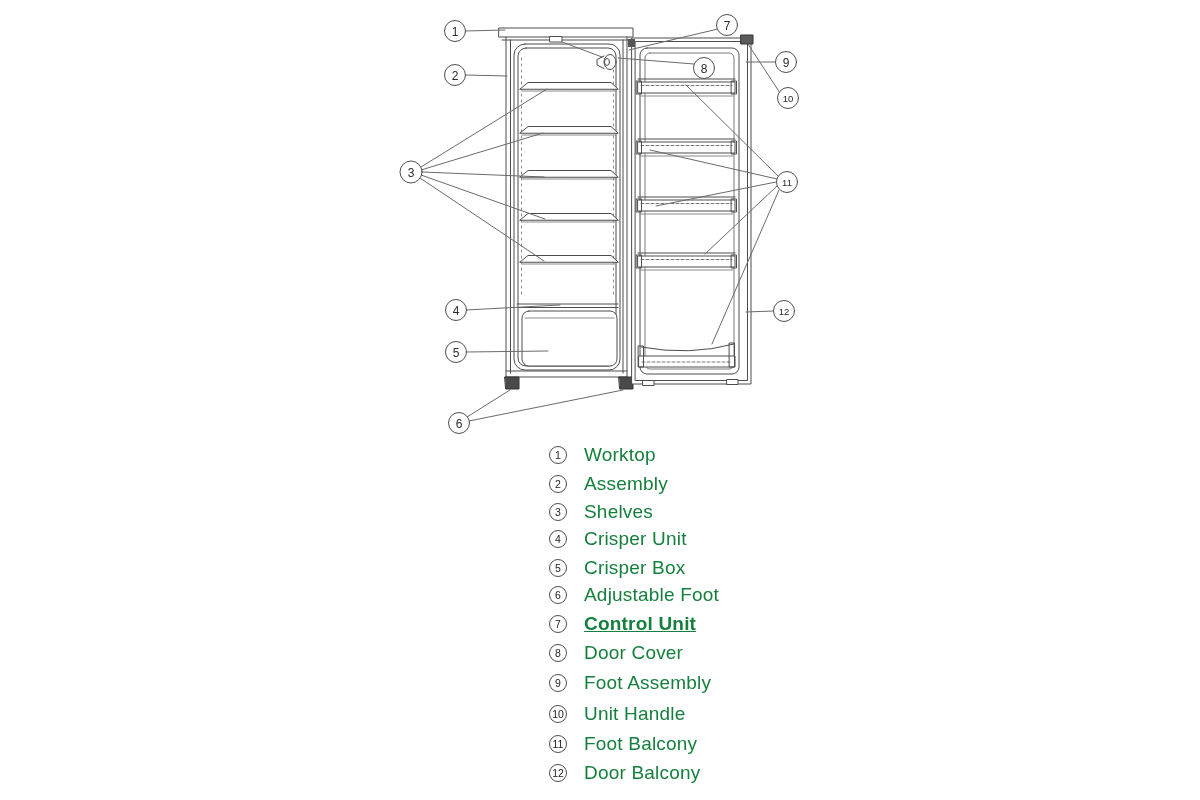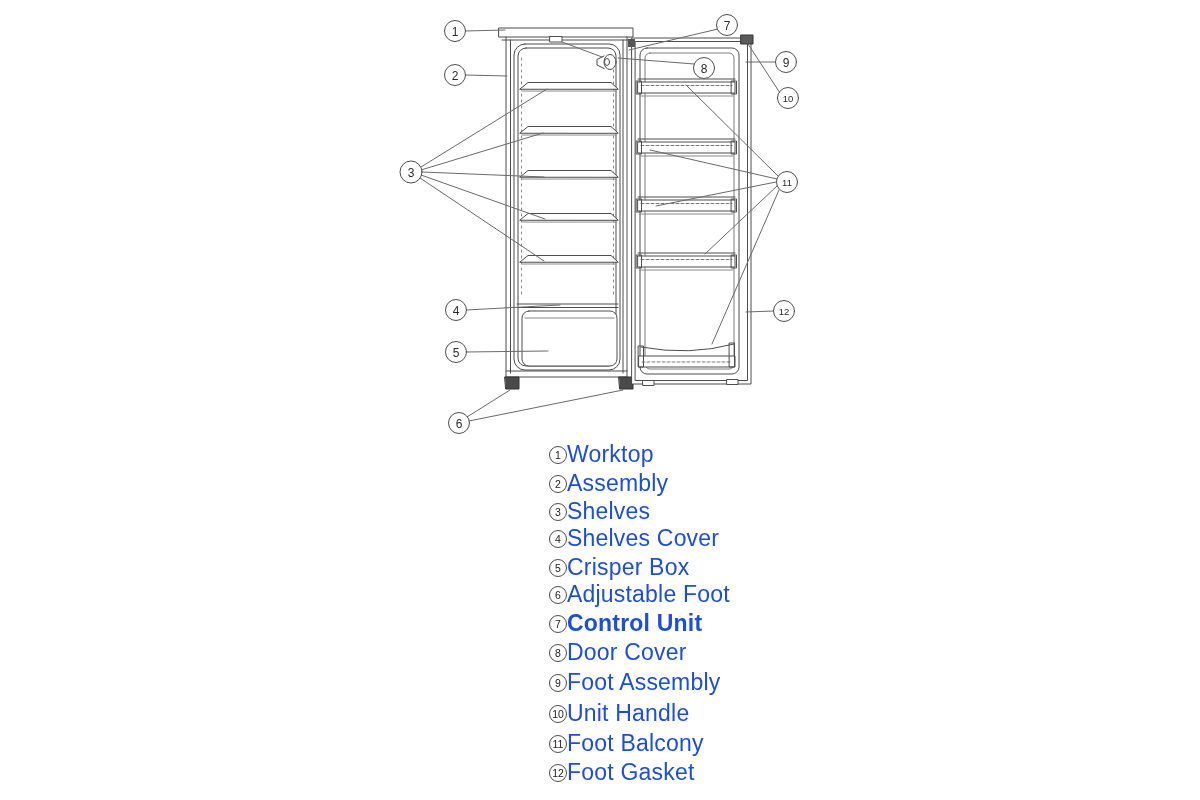--- a/index.html
+++ b/index.html
@@ -4,22 +4,22 @@
 <style>
   html,body{margin:0;padding:0;background:#ffffff;}
   body{width:1200px;height:800px;font-family:"Liberation Sans",sans-serif;}
   .stage{position:relative;width:1200px;height:800px;background:#ffffff;overflow:hidden;}
   .stage svg{position:absolute;left:0;top:0;}
   
   .legend{position:absolute;left:0;top:0;width:1200px;height:800px;pointer-events:none;}
   .legend-row{position:absolute;left:549px;height:21px;display:flex;align-items:center;white-space:nowrap;}
   .lnum{box-sizing:border-box;flex:none;width:18px;height:18px;border:1.2px solid #4d4d4d;border-radius:50%;
         display:flex;align-items:center;justify-content:center;font-size:10.5px;color:#222;background:#fff;}
-  .llabel{font-size:23px;color:#1d4ed8;letter-spacing:.2px;}
-  .bold .llabel{font-weight:bold;}
+  .llabel{margin-left:17px;font-size:19px;color:#15803d;letter-spacing:.2px;}
+  .bold .llabel{font-weight:bold;text-decoration:underline;}
   
   text{font-family:"Liberation Sans",sans-serif;fill:#2b2b2b;stroke:none;}
   .cnum{font-size:12px;}
   .cnum2{font-size:9.5px;}
 </style>
 </head>
 <body>
 
 <div class="stage">
 
@@ -226,21 +226,21 @@
     <div class="legend-row" style="top:473px">
       <span class="lnum">2</span>
       <span class="llabel">Assembly</span>
     </div>
     <div class="legend-row" style="top:501px">
       <span class="lnum">3</span>
       <span class="llabel">Shelves</span>
     </div>
     <div class="legend-row" style="top:528px">
       <span class="lnum">4</span>
-      <span class="llabel">Shelves Cover</span>
+      <span class="llabel">Crisper Unit</span>
     </div>
     <div class="legend-row" style="top:557px">
       <span class="lnum">5</span>
       <span class="llabel">Crisper Box</span>
     </div>
     <div class="legend-row" style="top:584px">
       <span class="lnum">6</span>
       <span class="llabel">Adjustable Foot</span>
     </div>
     <div class="legend-row bold" style="top:613px">
@@ -258,17 +258,17 @@
     <div class="legend-row" style="top:703px">
       <span class="lnum">10</span>
       <span class="llabel">Unit Handle</span>
     </div>
     <div class="legend-row" style="top:733px">
       <span class="lnum">11</span>
       <span class="llabel">Foot Balcony</span>
     </div>
     <div class="legend-row" style="top:762px">
       <span class="lnum">12</span>
-      <span class="llabel">Foot Gasket</span>
+      <span class="llabel">Door Balcony</span>
     </div>
   </div>
 
 </div>
 
 </body></html>

